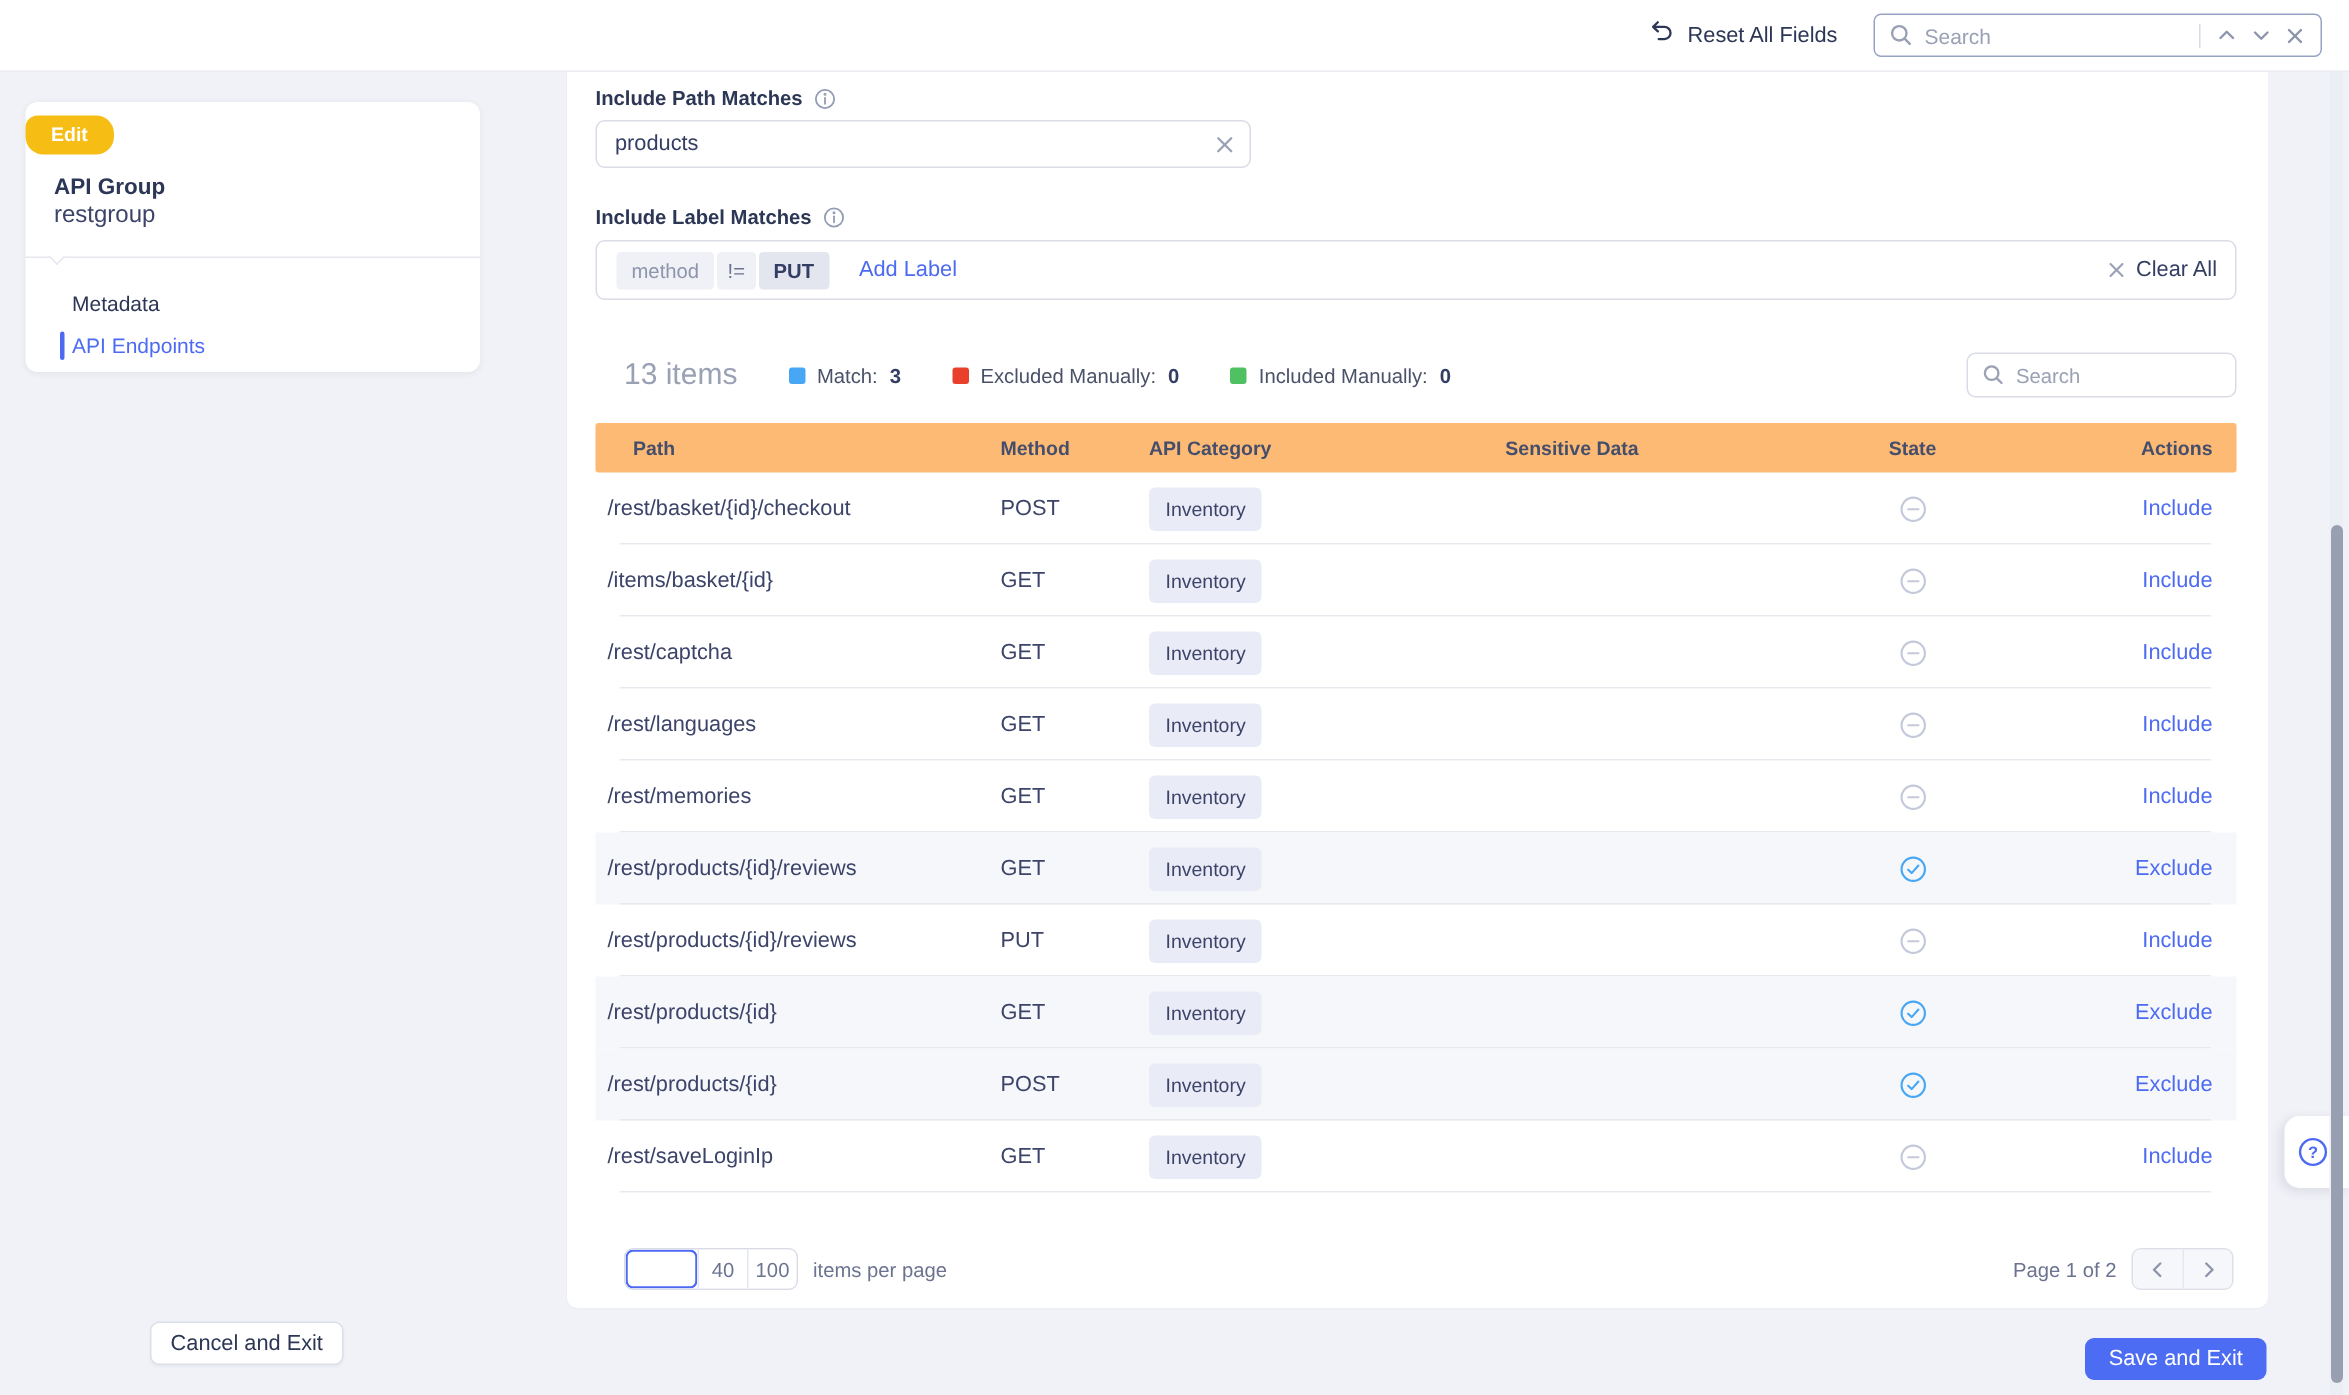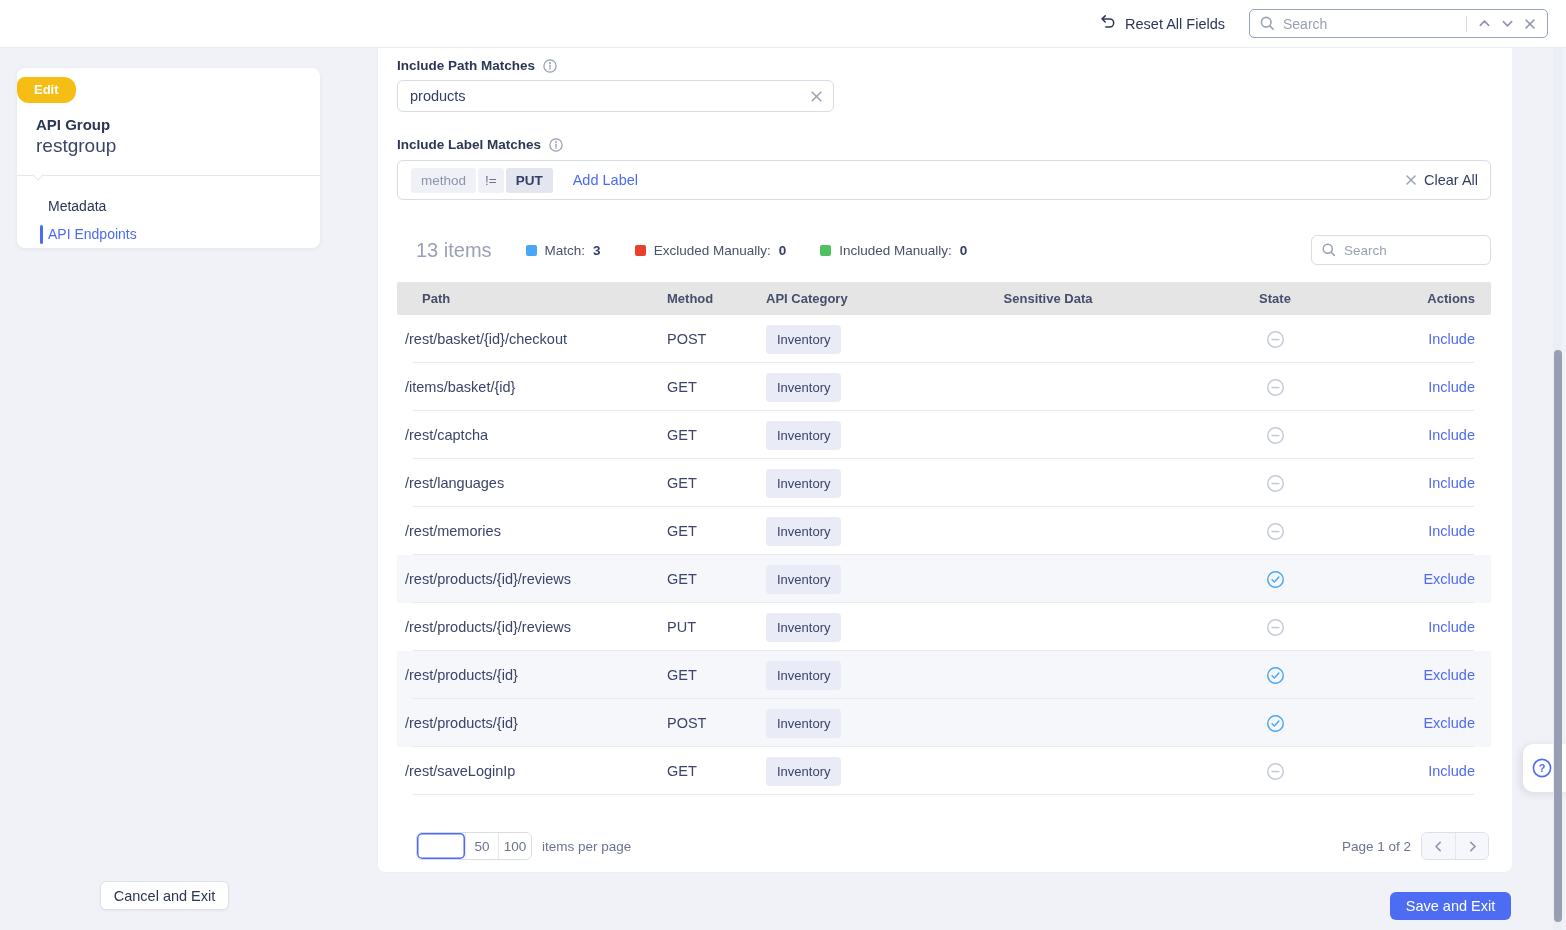--- a/index.html
+++ b/index.html
@@ -36,21 +36,21 @@
   .sidecard {
     position:absolute; left:17px; top:68px; width:303px; height:180px;
     background:#fff; border-radius:8px; box-shadow:0 1px 4px rgba(40,50,90,.07);
   }
   .edit-badge {
     display:inline-block; margin-top:9px; padding:5px 17px 6px 17px;
     background:#f6be15; color:#fff; font-weight:bold; font-size:13px;
     border-radius:8px 12px 12px 12px;
   }
   .group-title { margin:13px 0 2px 19px; font-size:15px; font-weight:bold; color:#2c3655; }
-  .group-name  { margin-left:19px; font-size:19px; color:#3c4469; }
+  .group-name  { margin-left:19px; font-size:16px; color:#3c4469; }
   .side-divider { position:relative; height:1px; background:#e4e7ef; margin:18px 0 16px 0; }
   .side-divider .notch {
     position:absolute; left:17px; top:-4px; width:8px; height:8px; background:#fff;
     border-right:1px solid #e4e7ef; border-bottom:1px solid #e4e7ef; transform:rotate(45deg);
   }
   .nav-item { position:relative; padding:6px 0 6px 31px; font-size:14px;
     color:#2c3655; cursor:pointer; }
   .nav-item.active { color:#4d6bf2; }
   .nav-item.active .bar {
     position:absolute; left:23px; top:5px; width:3px; height:19px;
@@ -102,21 +102,21 @@
     border-radius:6px; display:flex; align-items:center; padding:0 8px 0 9px;
   }
   .table-search input { border:none; outline:none; flex:1; font-size:13.5px;
     color:#343d63; font-family:inherit; margin-left:7px; min-width:0; background:transparent; }
   .table-search input::placeholder { color:#9aa1b5; }
 
   
   .tgrid { display:grid; grid-template-columns:262px 99px 105px 1fr 100px 150px;
     align-items:center; }
   .thead {
-    margin-top:17px; height:33px; background:#e5e5e5; border-radius:2px;
+    margin-top:17px; height:33px; background:#fdba74; border-radius:2px;
     padding:0 16px 0 8px; font-size:13px; font-weight:600; color:#454e6b;
   }
   .thead .th:first-child { padding-left:17px; }
   .th.c { text-align:center; } .th.r { text-align:right; }
   .trow { position:relative; height:48px; padding:0 16px 0 8px; font-size:14.5px; color:#3c4469; }
   .trow::after { content:""; position:absolute; left:16px; right:17px; bottom:0;
     border-bottom:1px solid #e8eaef; }
   .trow.hl { background:#f6f7fb; }
   .badge { display:inline-block; background:#e9ebf6; color:#3c4469;
     font-size:13px; padding:7px 11px; border-radius:4px; }
@@ -442,21 +442,21 @@
                 <line x1="6.4" y1="10" x2="13.6" y2="10"></line>
               </svg>
             </span></div>
           <div class="td r"><a class="link">Include</a></div>
         </div>
       </div>
 
     <div class="pager-row">
       <div class="sizes">
         <button class="size-btn sel">10</button>
-        <button class="size-btn">50</button>
+        <button class="size-btn">40</button>
         <button class="size-btn">100</button>
       </div>
       <span class="per-page">items per page</span>
       <span class="page-label">Page 1 of 2</span>
       <div class="page-btns">
         <button class="page-btn">
           <svg width="13" height="13" viewBox="0 0 14 14" fill="none" stroke="currentColor" stroke-width="1.7" stroke-linecap="round" stroke-linejoin="round">
               <polyline points="8.8,2.5 4.3,7 8.8,11.5"></polyline>
             </svg>
         </button>

